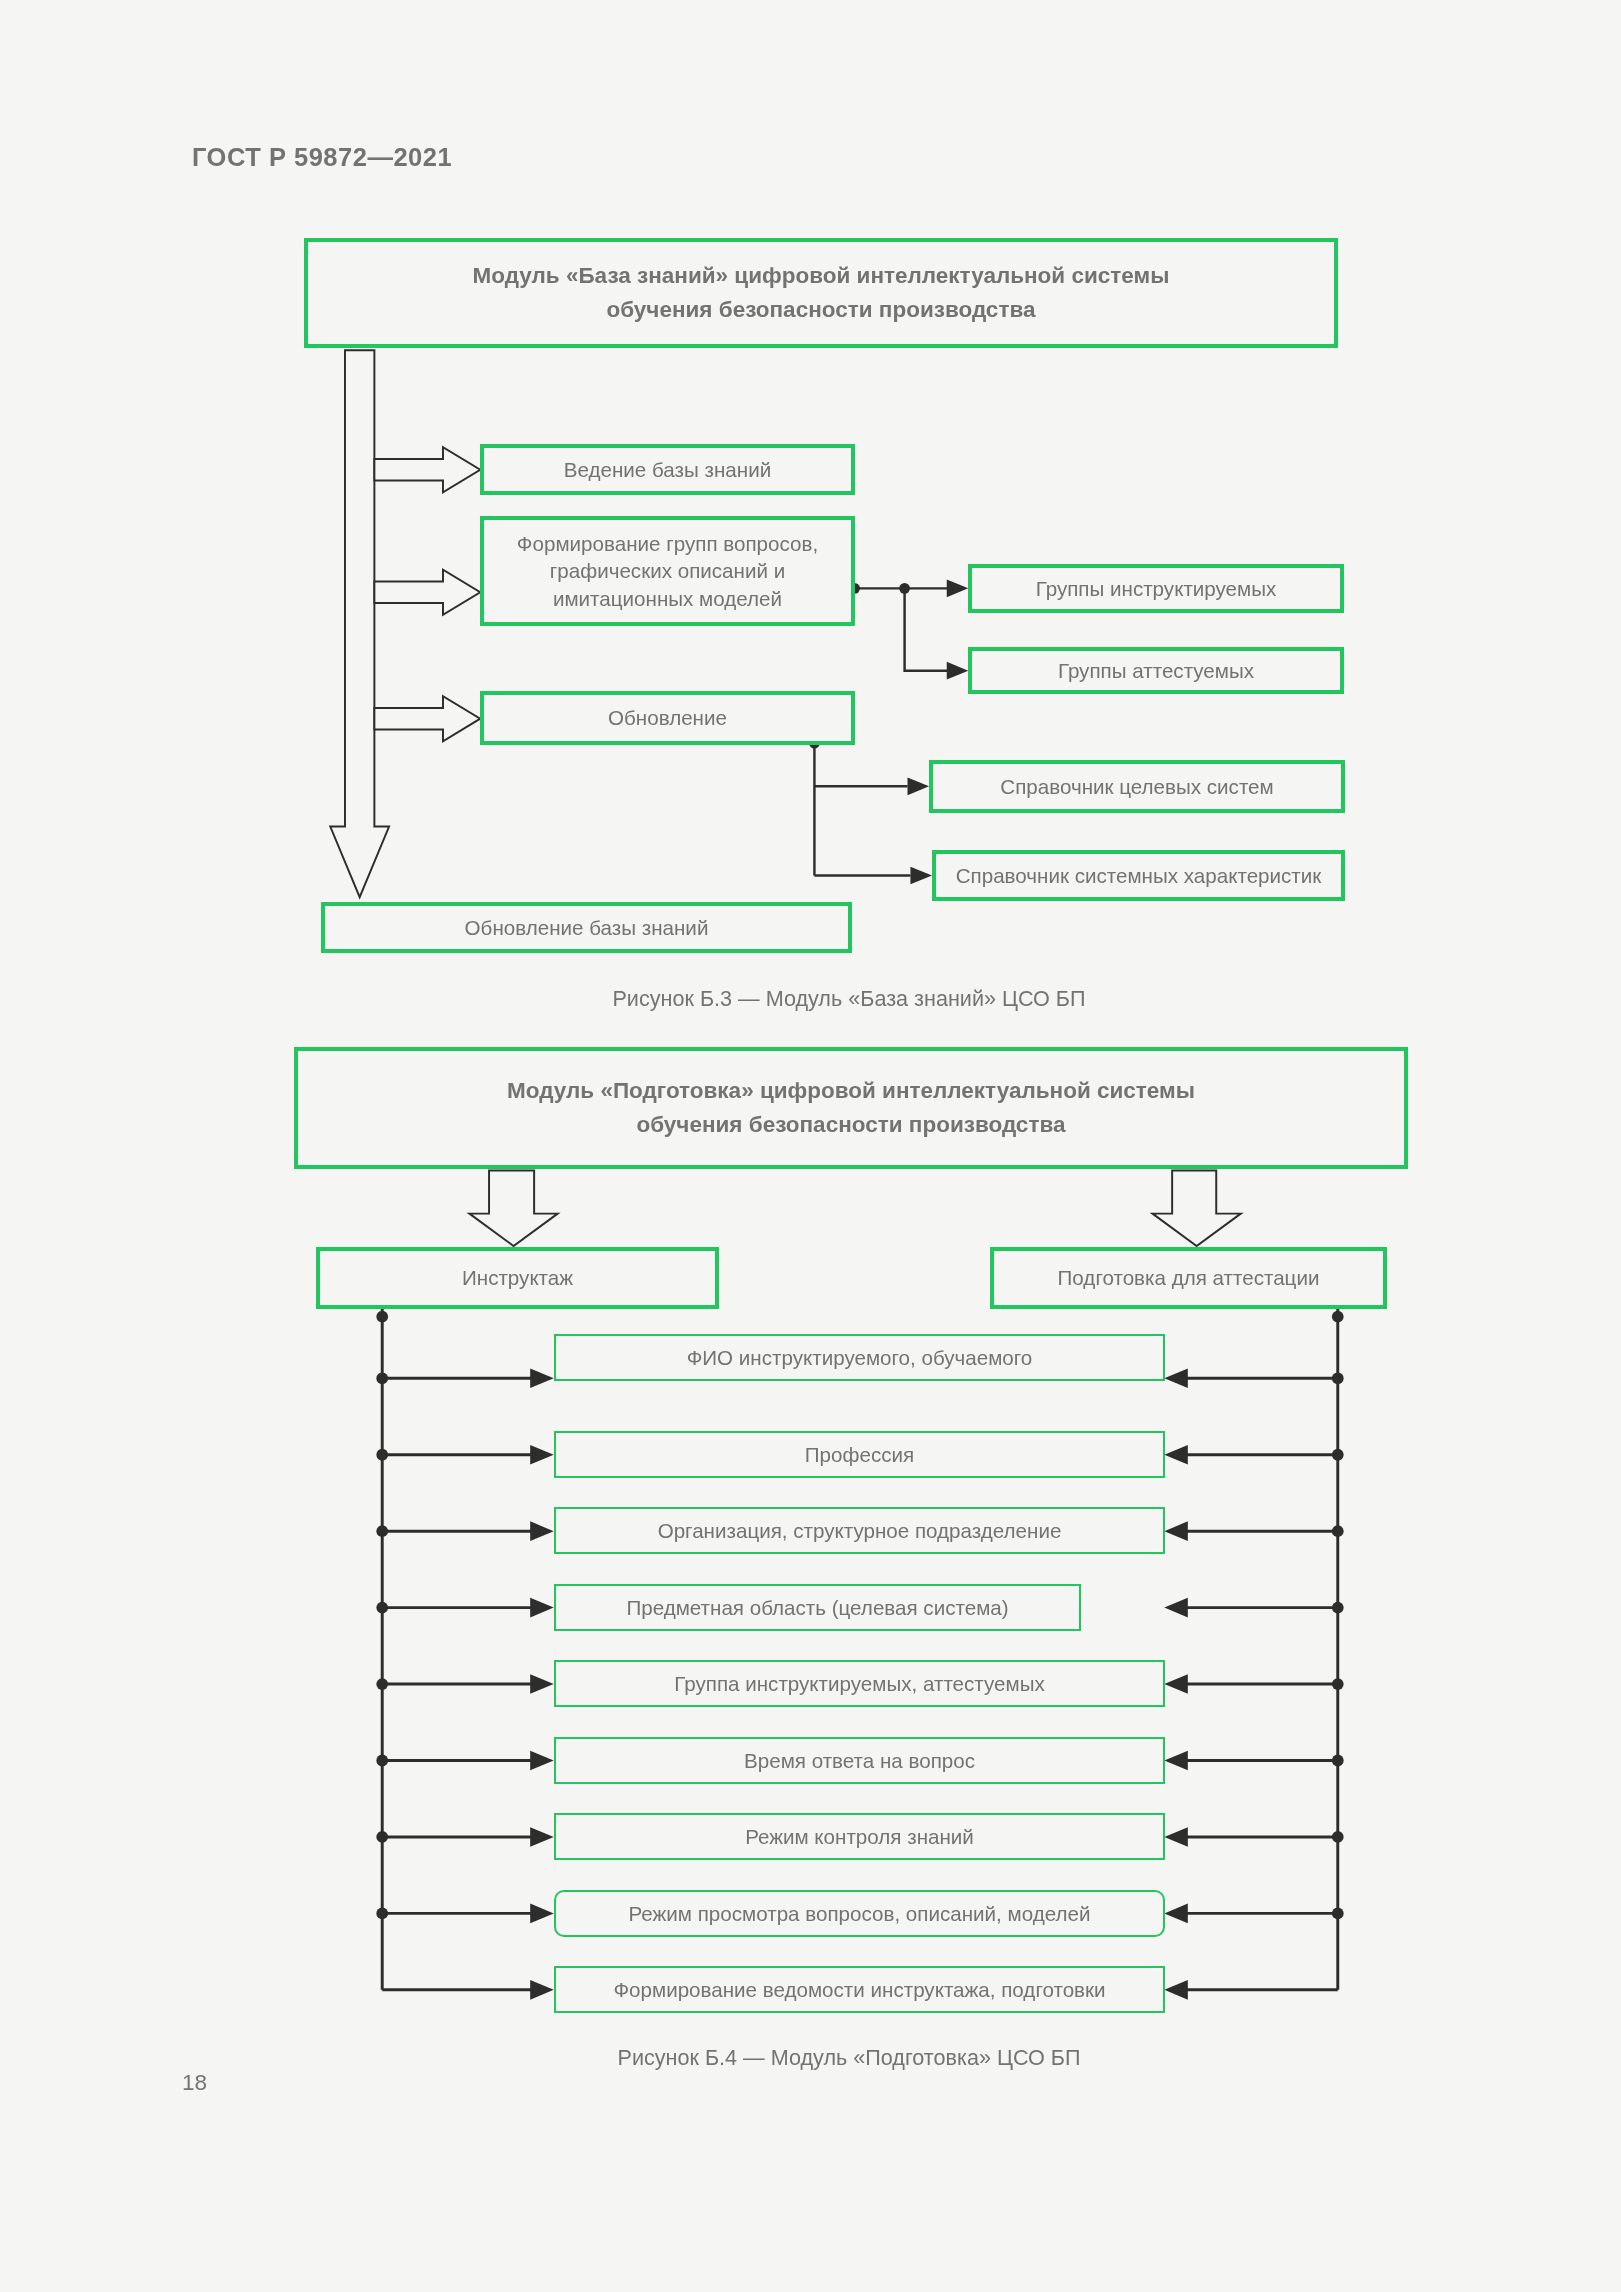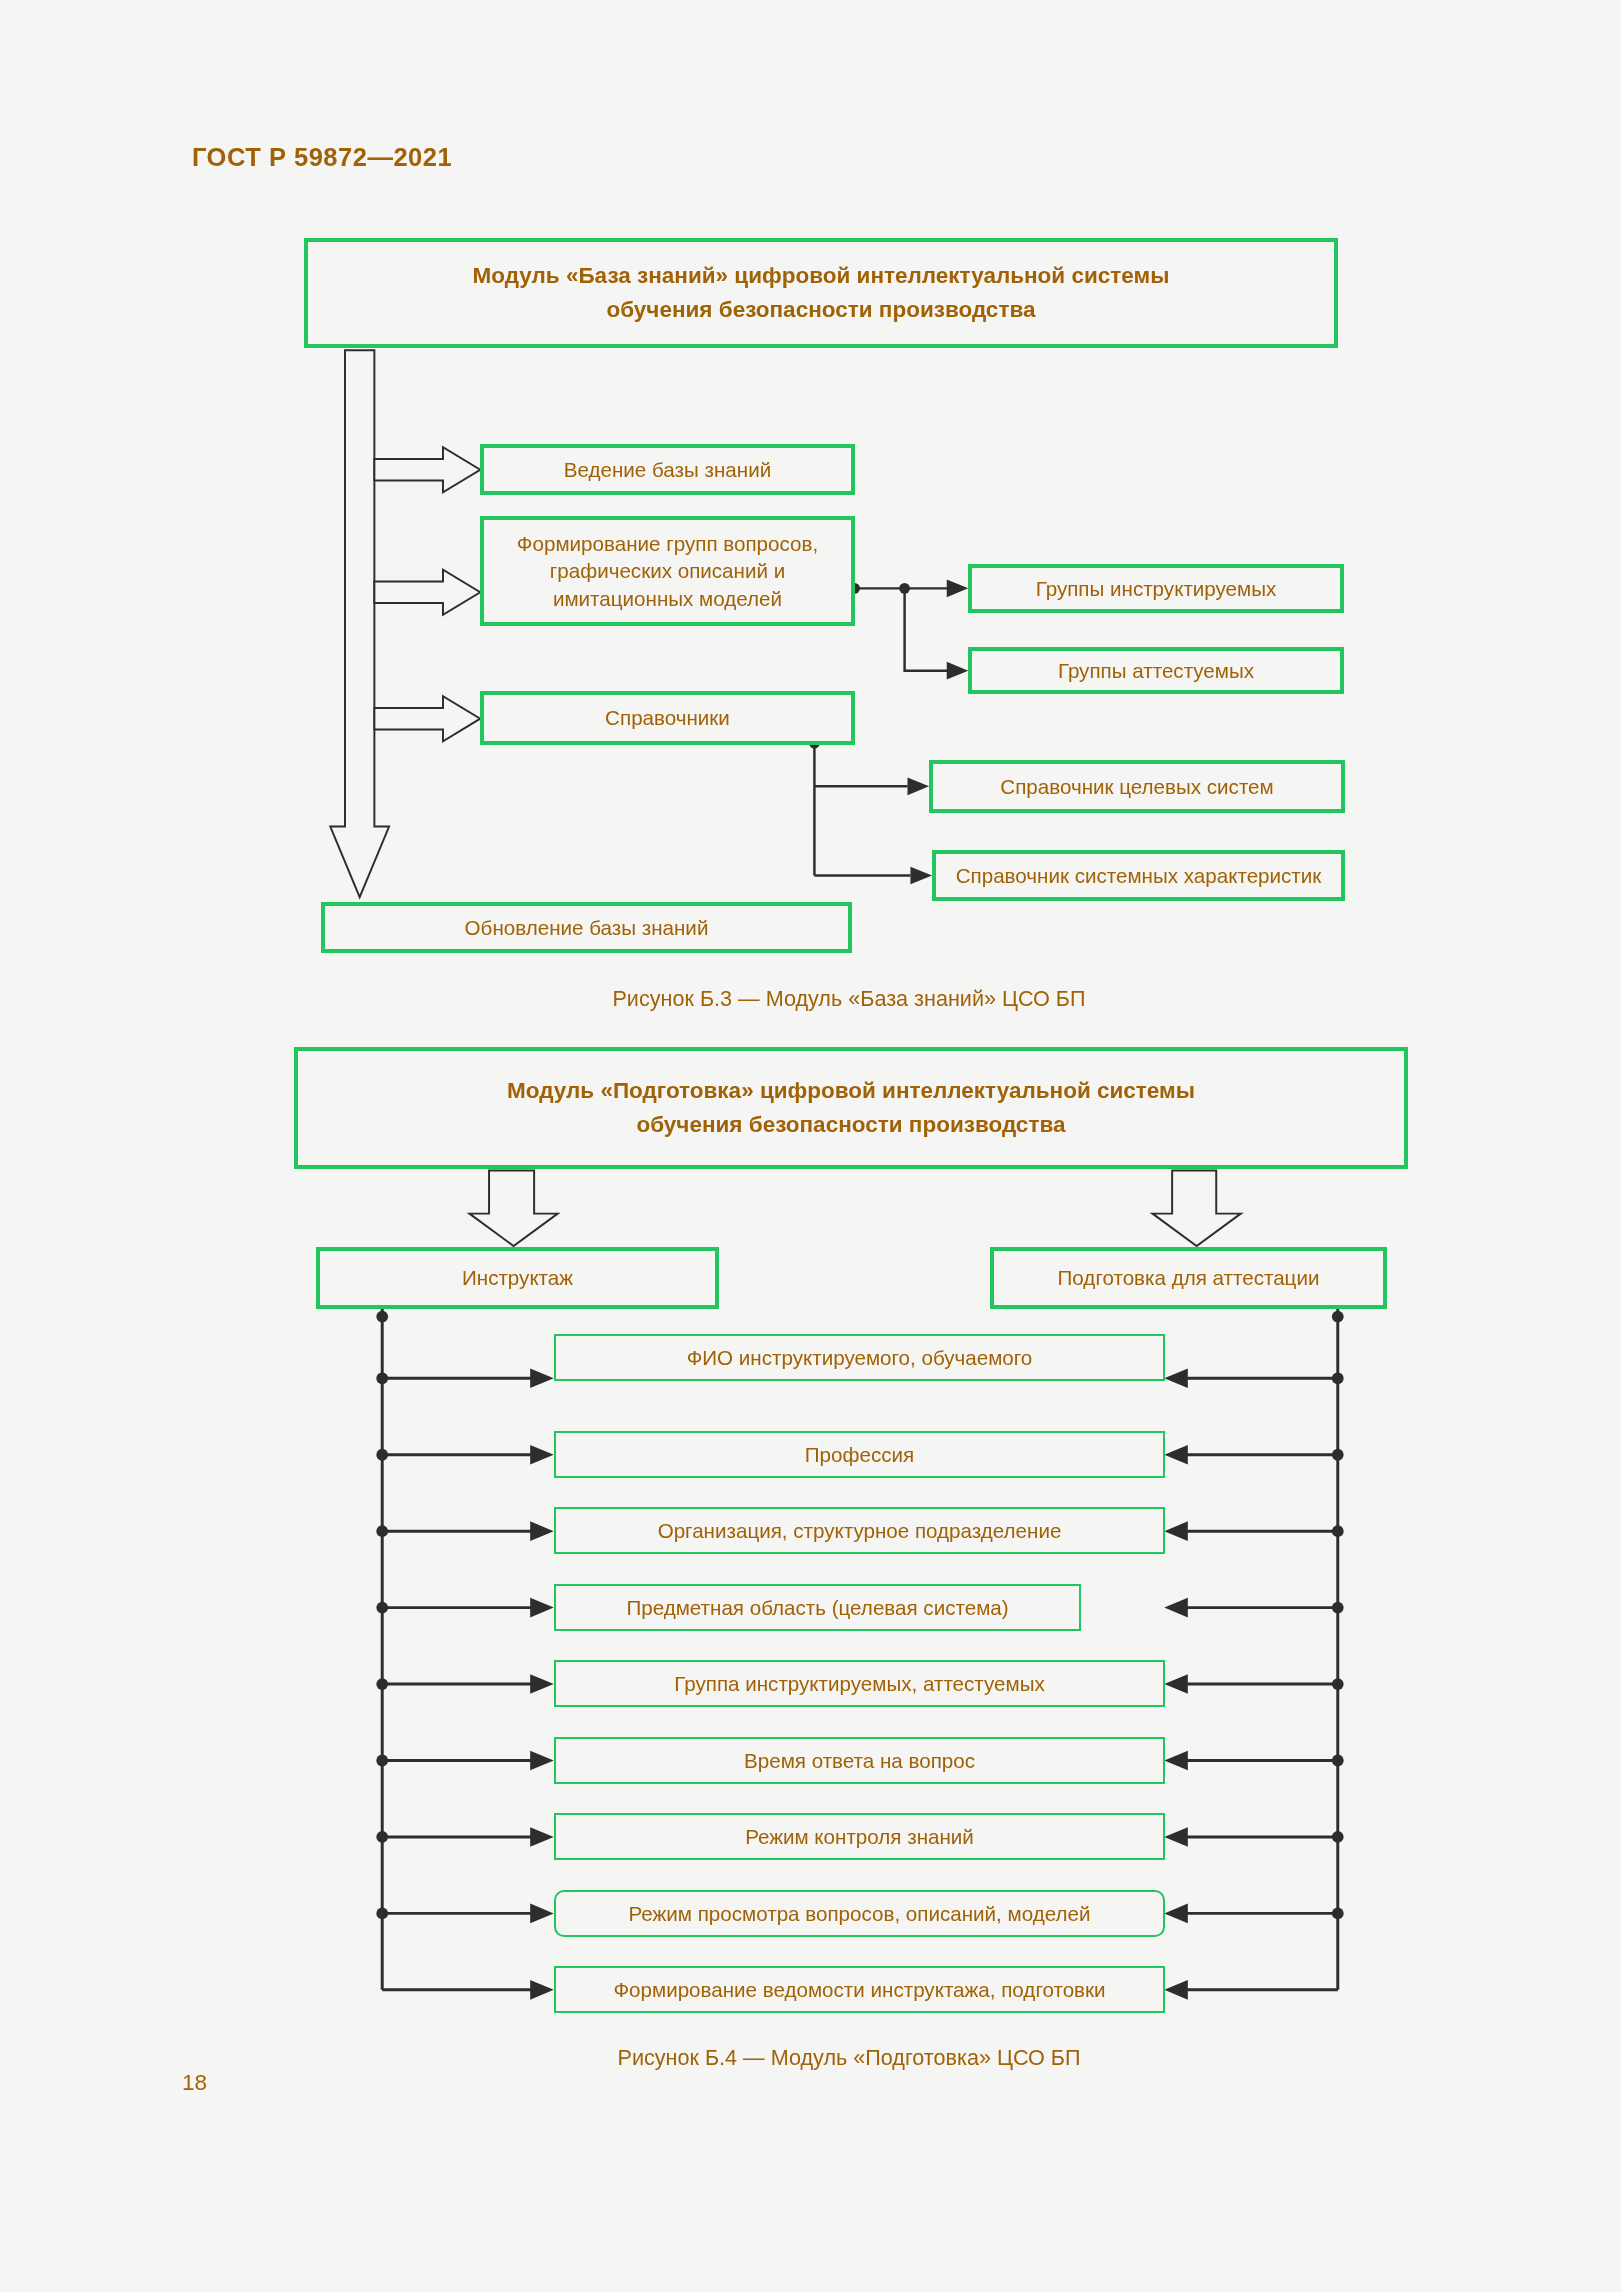--- a/index.html
+++ b/index.html
@@ -1,21 +1,21 @@
 <!DOCTYPE html>
 <html><head>
 <meta charset="utf-8">
 <style>
   html,body{margin:0;padding:0;background:#dcdcdc;}
   #page{
     position:relative;
     width:1621px;height:2293px;
     background:#f5f5f3;
     font-family:"Liberation Sans", sans-serif;
-    color:#a16207;
+    color:#737373;
     overflow:hidden;
   }
   .hdr{position:absolute;font-weight:bold;font-size:25.5px;letter-spacing:0.5px;}
   .pagenum{position:absolute;font-size:22.5px;}
   svg.connectors{position:absolute;left:0;top:0;}
   .box{
     position:absolute;box-sizing:border-box;
     border:4px solid #22c55e;background:#f5f5f3;
     display:flex;align-items:center;justify-content:center;
     text-align:center;font-size:20.6px;line-height:1.32;
@@ -123,21 +123,21 @@
 
   <div class="box title-box" style="left:304px;top:238px;width:1034px;height:110px;">Модуль «База знаний» цифровой интеллектуальной системы
 обучения безопасности производства</div>
 
   <div class="box" style="left:480px;top:444px;width:375px;height:51px;">Ведение базы знаний</div>
 
   <div class="box" style="left:480px;top:516px;width:375px;height:110px;">Формирование групп вопросов,
 графических описаний и
 имитационных моделей</div>
 
-  <div class="box" style="left:480px;top:691px;width:375px;height:54px;">Справочники</div>
+  <div class="box" style="left:480px;top:691px;width:375px;height:54px;">Обновление</div>
 
   <div class="box" style="left:968px;top:564px;width:376px;height:49px;">Группы инструктируемых</div>
 
   <div class="box" style="left:968px;top:647px;width:376px;height:47px;">Группы аттестуемых</div>
 
   <div class="box" style="left:929px;top:760px;width:416px;height:53px;">Справочник целевых систем</div>
 
   <div class="box" style="left:932px;top:850px;width:413px;height:51px;">Справочник системных характеристик</div>
 
   <div class="box" style="left:321px;top:902px;width:531px;height:51px;">Обновление базы знаний</div>

